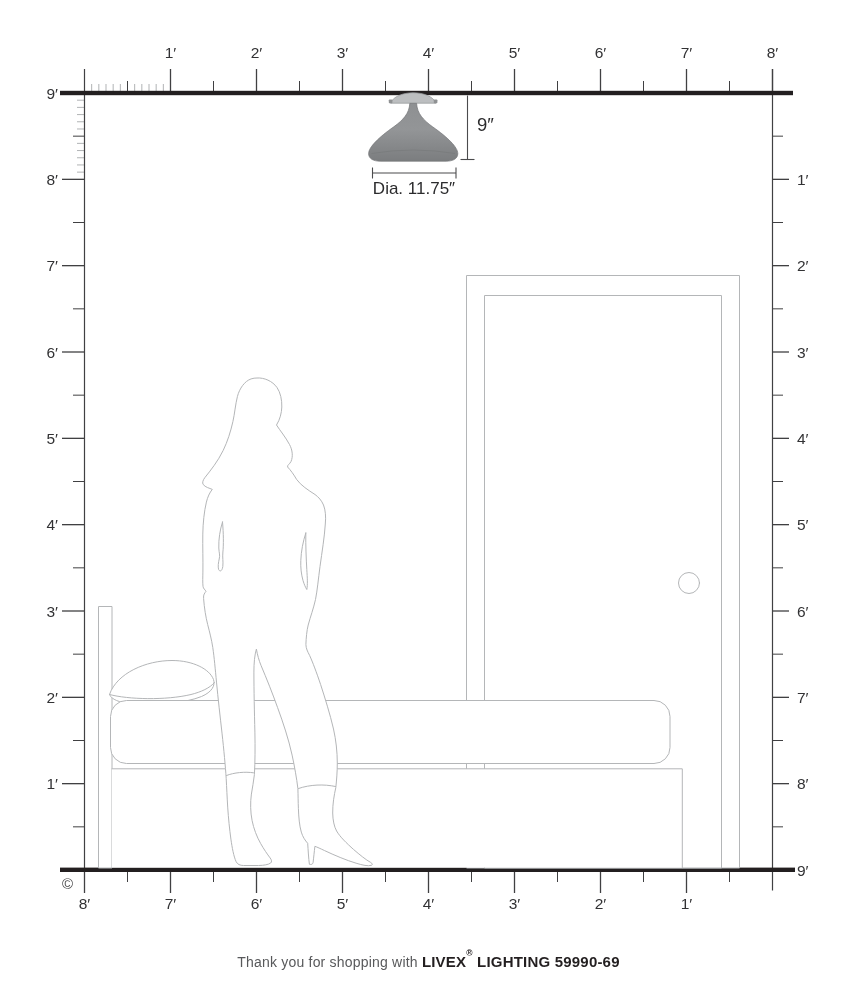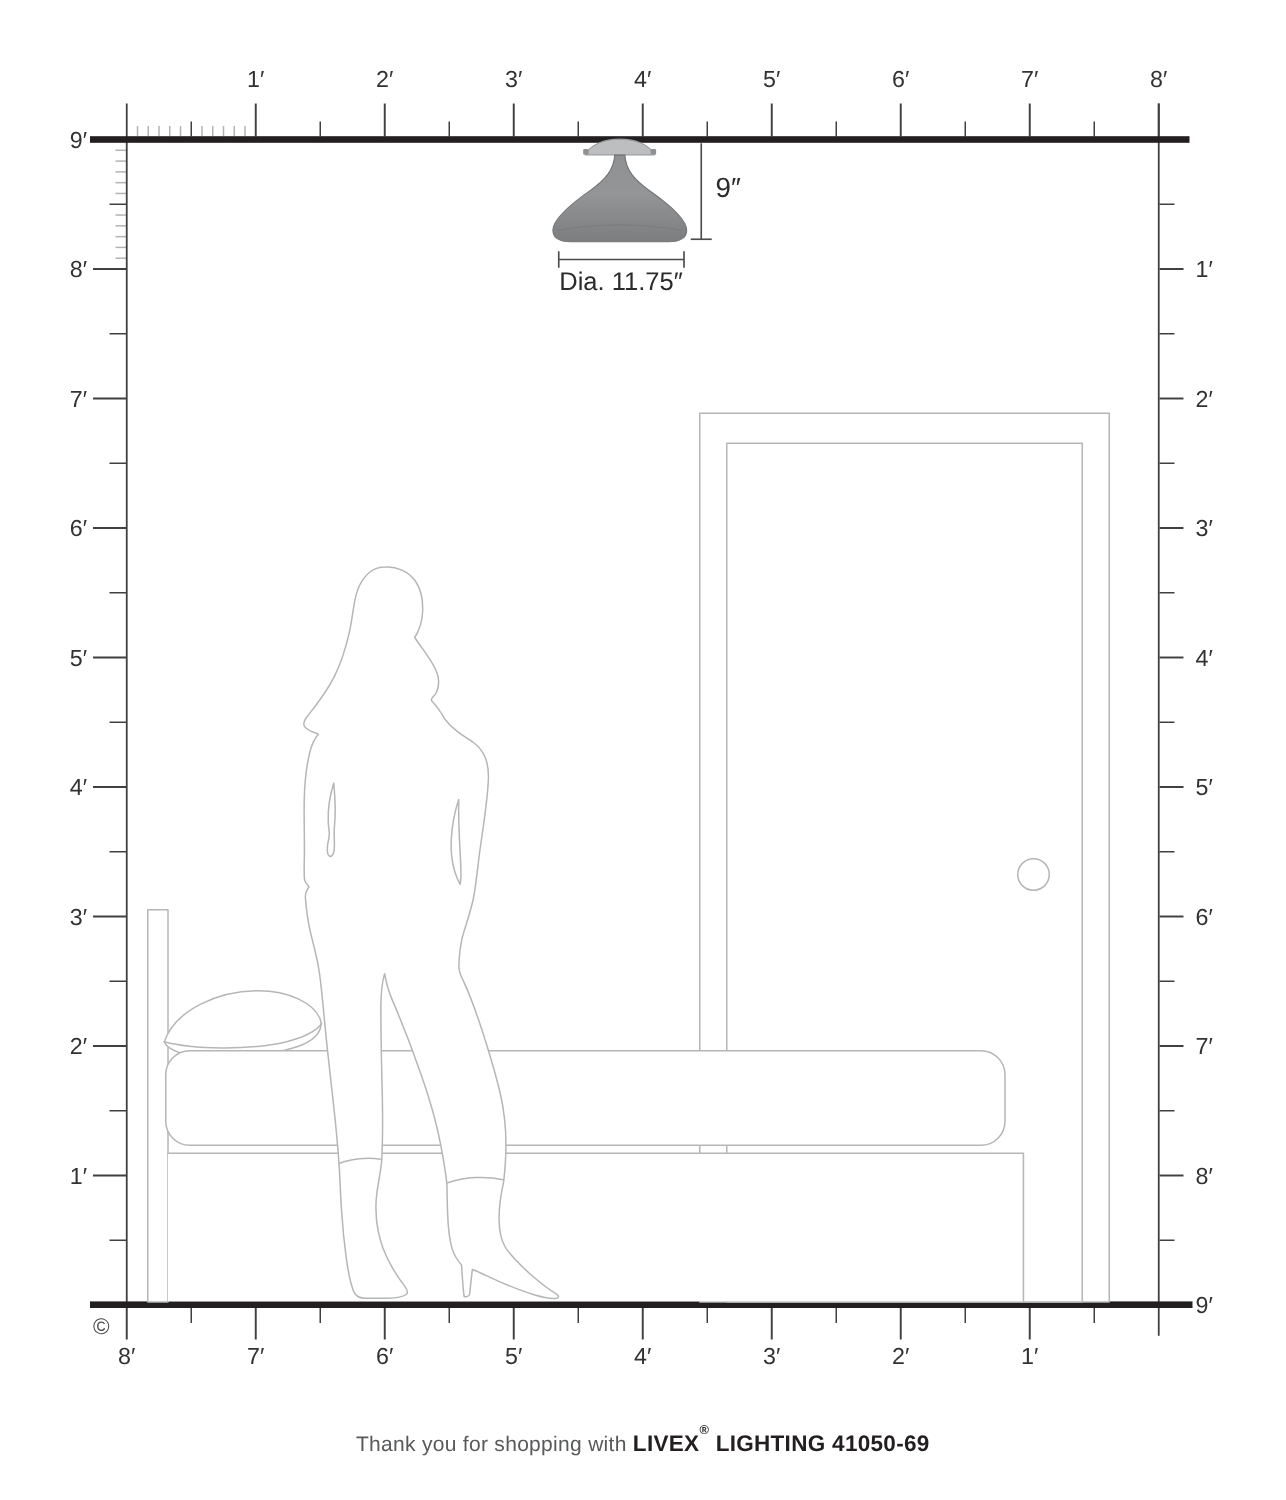--- a/index.html
+++ b/index.html
@@ -205,15 +205,15 @@
       <line class="dim" x1="456" y1="167.5" x2="456" y2="178.5"></line>
       <text class="dim-text" x="414" y="193.5" text-anchor="middle">Dia. 11.75″</text>
     </g>
 
     <text class="copyright" x="62" y="889">©</text>
   </svg>
 
   
   <div class="footer">
     <span>Thank you for shopping with</span>
-    <span class="f-bold"><span>LIVEX</span><sup class="f-sup">®</sup><span> LIGHTING 41050-69</span></span>
+    <span class="f-bold"><span>LIVEX</span><sup class="f-sup">®</sup><span> LIGHTING 59990-69</span></span>
   </div>
 </div>
 
 </body></html>

